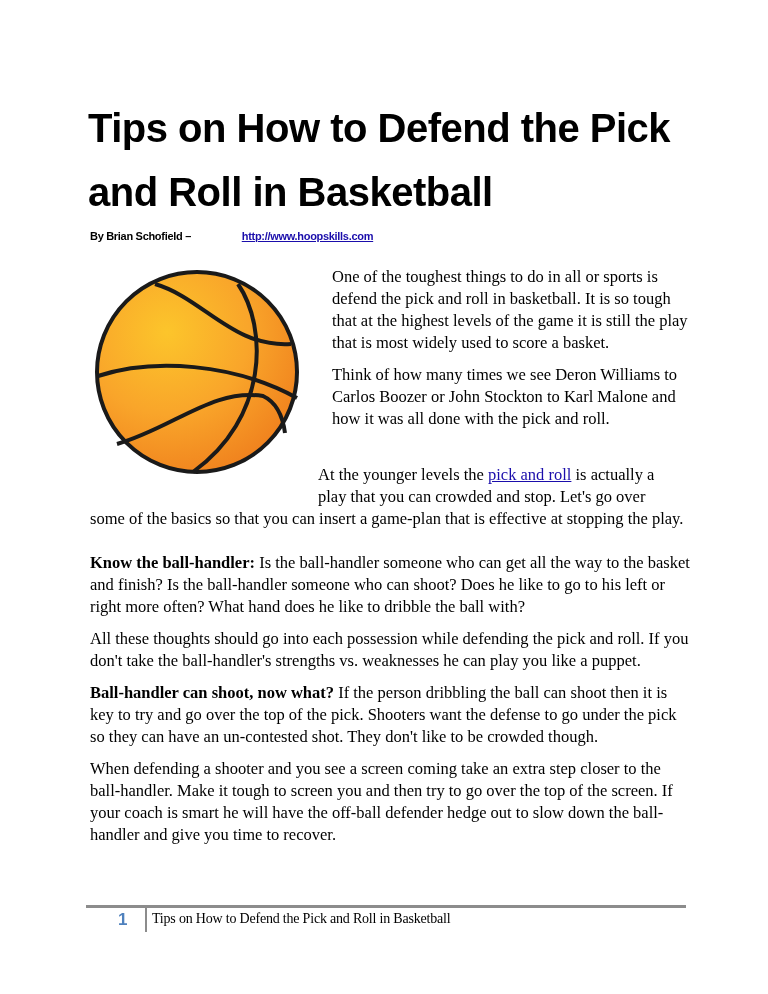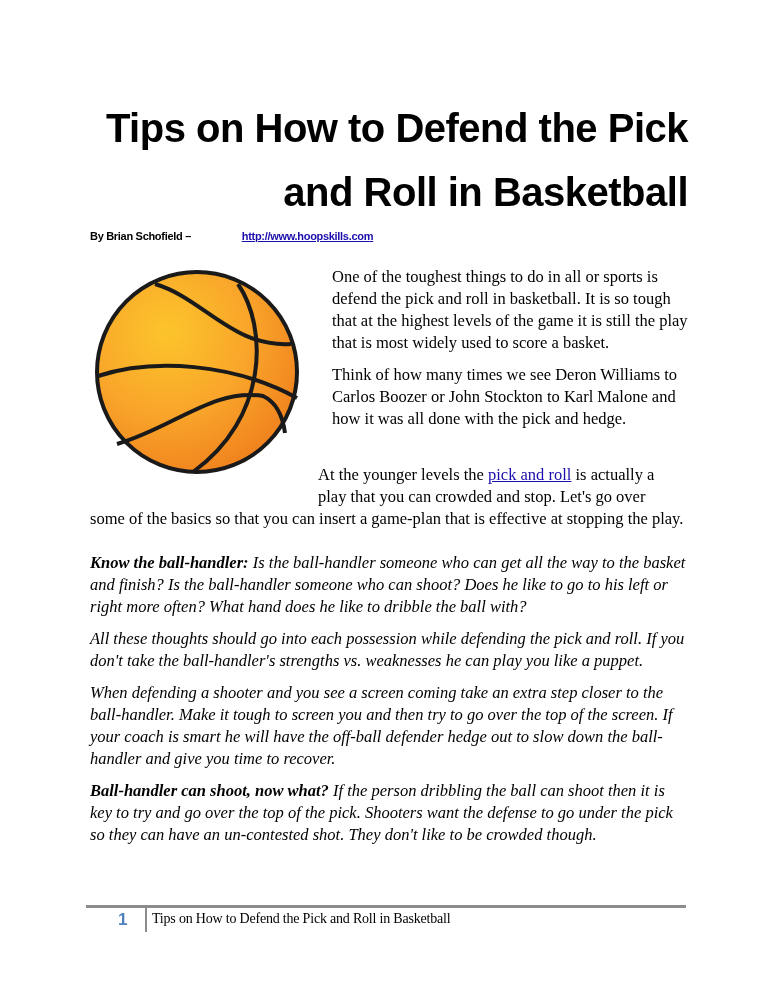--- a/index.html
+++ b/index.html
@@ -1,39 +1,39 @@
 <!DOCTYPE html>
 <html><head>
 <meta charset="utf-8">
 <style>
   html, body { margin:0; padding:0; background:#ffffff; }
   body { width:768px; height:994px; position:relative; overflow:hidden; }
   .page { position:absolute; left:0; top:0; width:768px; height:994px; background:#fff; }
   .title {
     position:absolute; left:88px; top:96px; width:600px;
     font-family:"Liberation Sans", sans-serif; font-weight:bold;
-    font-size:40px; line-height:64px; color:#000; text-align:right;
+    font-size:40px; line-height:64px; color:#000; text-align:left;
     letter-spacing:-0.5px;
   }
   .byline {
     position:absolute; left:90px; top:230px;
     font-family:"Liberation Sans", sans-serif; font-weight:bold;
     font-size:11px; color:#000; letter-spacing:-0.3px;
   }
   .byline a { color:#1a0dab; text-decoration:underline;margin-left:48px; }
   .ball { position:absolute; left:93px; top:268px; width:208px; height:208px; }
   .body-text {
     font-family:"Liberation Serif", serif; font-size:16.5px; line-height:22px; color:#000;
   }
   .p { margin:0; }
   .intro { position:absolute; left:332px; top:266px; width:360px; }
   .intro .p { margin-bottom:10px; }
   .wrap-para { position:absolute; left:90px; top:464px; width:600px; }
   .wrap-para .indent { display:block; padding-left:228px; }
-  .main { position:absolute; left:90px; top:552px; width:600px;font-style:italic; }
+  .main { position:absolute; left:90px; top:552px; width:600px; }
   .main .p { margin-bottom:10px; }
   .link { color:#1a0dab; text-decoration:underline;text-align:center; }
   b { font-weight:bold; }
   .footer-rule { position:absolute; left:86px; top:905px; width:600px; height:3px; background:#8c8c8c; }
   .footer-num {
     position:absolute; left:118px; top:910px;
     font-family:"Liberation Sans", sans-serif; font-weight:bold; font-size:17px; color:#4f81bd;
   }
   .footer-sep { position:absolute; left:145px; top:908px; width:2px; height:24px; background:#8c8c8c; }
   .footer-text {
@@ -65,34 +65,34 @@
     </defs>
     <circle cx="104" cy="104" r="100" fill="url(#bg)" stroke="#1a1a1a" stroke-width="4"></circle>
     <path d="M62 16 C 110 30, 140 80, 198 76" fill="none" stroke="#1a1a1a" stroke-width="4"></path>
     <path d="M5 108 C 60 90, 140 95, 204 130" fill="none" stroke="#1a1a1a" stroke-width="4"></path>
     <path d="M24 176 C 80 160, 120 120, 170 128 C 185 135, 190 150, 192 165" fill="none" stroke="#1a1a1a" stroke-width="4"></path>
     <path d="M145 16 C 175 60, 175 150, 100 204" fill="none" stroke="#1a1a1a" stroke-width="4"></path>
   </svg>
 
   <div class="intro body-text">
     <p class="p">One of the toughest things to do in all or sports is defend the pick and roll in basketball. It is so tough that at the highest levels of the game it is still the play that is most widely used to score a basket.</p>
-    <p class="p">Think of how many times we see Deron Williams to Carlos Boozer or John Stockton to Karl Malone and how it was all done with the pick and hedge.</p>
+    <p class="p">Think of how many times we see Deron Williams to Carlos Boozer or John Stockton to Karl Malone and how it was all done with the pick and roll.</p>
   </div>
 
   <div class="wrap-para body-text">
     <span class="indent"><span>At the younger levels the </span><a class="link">pick and roll</a><span> is actually a</span></span>
     <span class="indent">play that you can crowded and stop. Let's go over</span>
     <span>some of the basics so that you can insert a game-plan that is effective at stopping the play.</span>
   </div>
 
   <div class="main body-text">
     <p class="p"><b>Know the ball-handler:</b><span> Is the ball-handler someone who can get all the way to the basket and finish? Is the ball-handler someone who can shoot? Does he like to go to his left or right more often? What hand does he like to dribble the ball with?</span></p>
     <p class="p">All these thoughts should go into each possession while defending the pick and roll. If you don't take the ball-handler's strengths vs. weaknesses he can play you like a puppet.</p>
+    <p class="p"><b>Ball-handler can shoot, now what?</b><span> If the person dribbling the ball can shoot then it is key to try and go over the top of the pick. Shooters want the defense to go under the pick so they can have an un-contested shot. They don't like to be crowded though.</span></p>
     <p class="p">When defending a shooter and you see a screen coming take an extra step closer to the ball-handler. Make it tough to screen you and then try to go over the top of the screen. If your coach is smart he will have the off-ball defender hedge out to slow down the ball-handler and give you time to recover.</p>
-    <p class="p"><b>Ball-handler can shoot, now what?</b><span> If the person dribbling the ball can shoot then it is key to try and go over the top of the pick. Shooters want the defense to go under the pick so they can have an un-contested shot. They don't like to be crowded though.</span></p>
   </div>
 
   <div class="footer-rule"></div>
   <div class="footer-num">1</div>
   <div class="footer-sep"></div>
   <div class="footer-text">Tips on How to Defend the Pick and Roll in Basketball</div>
 
 </div>
 
 </body></html>

